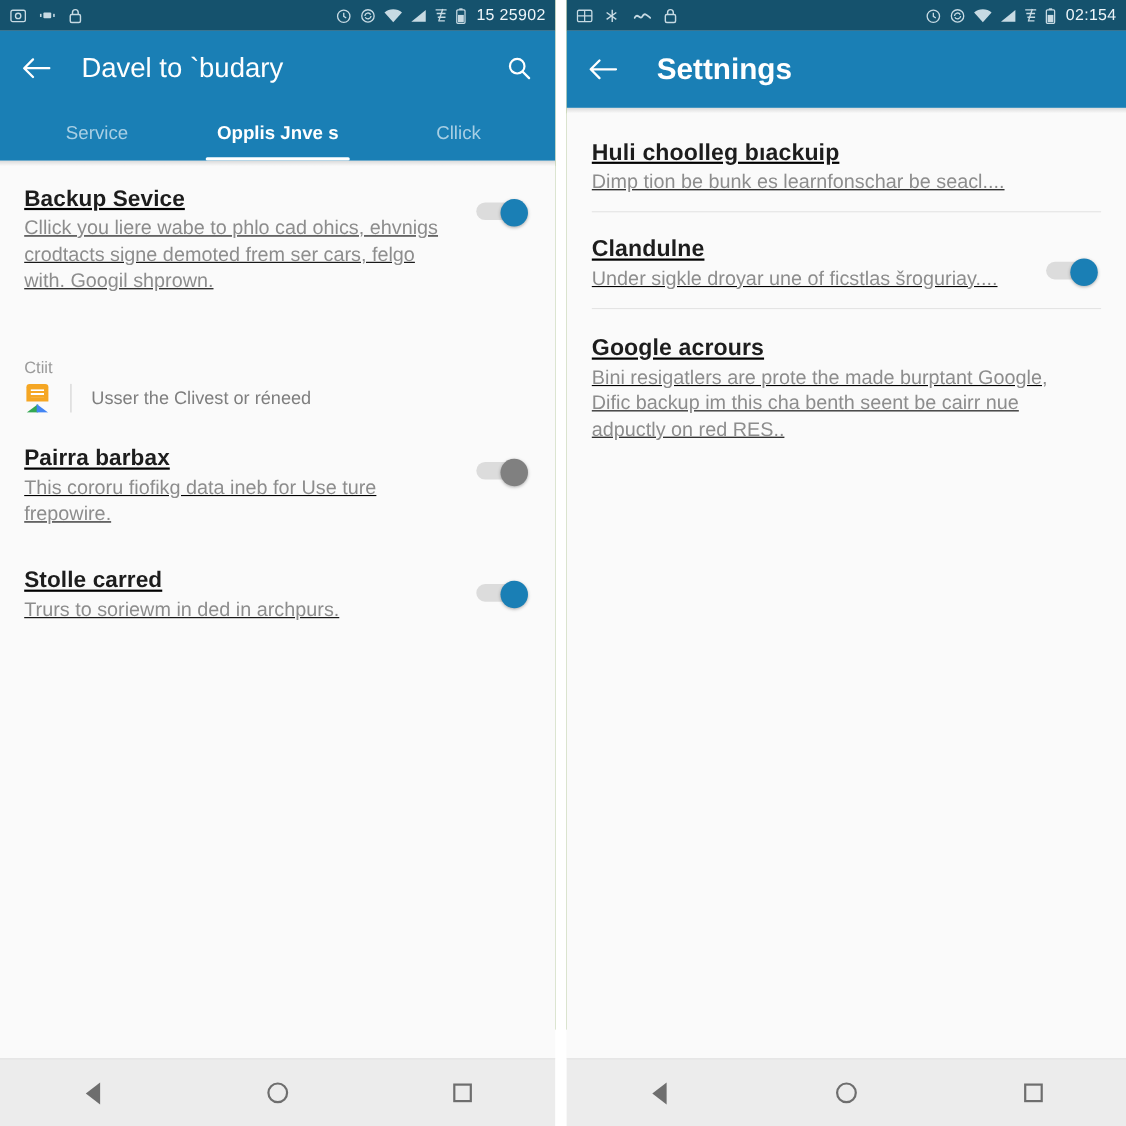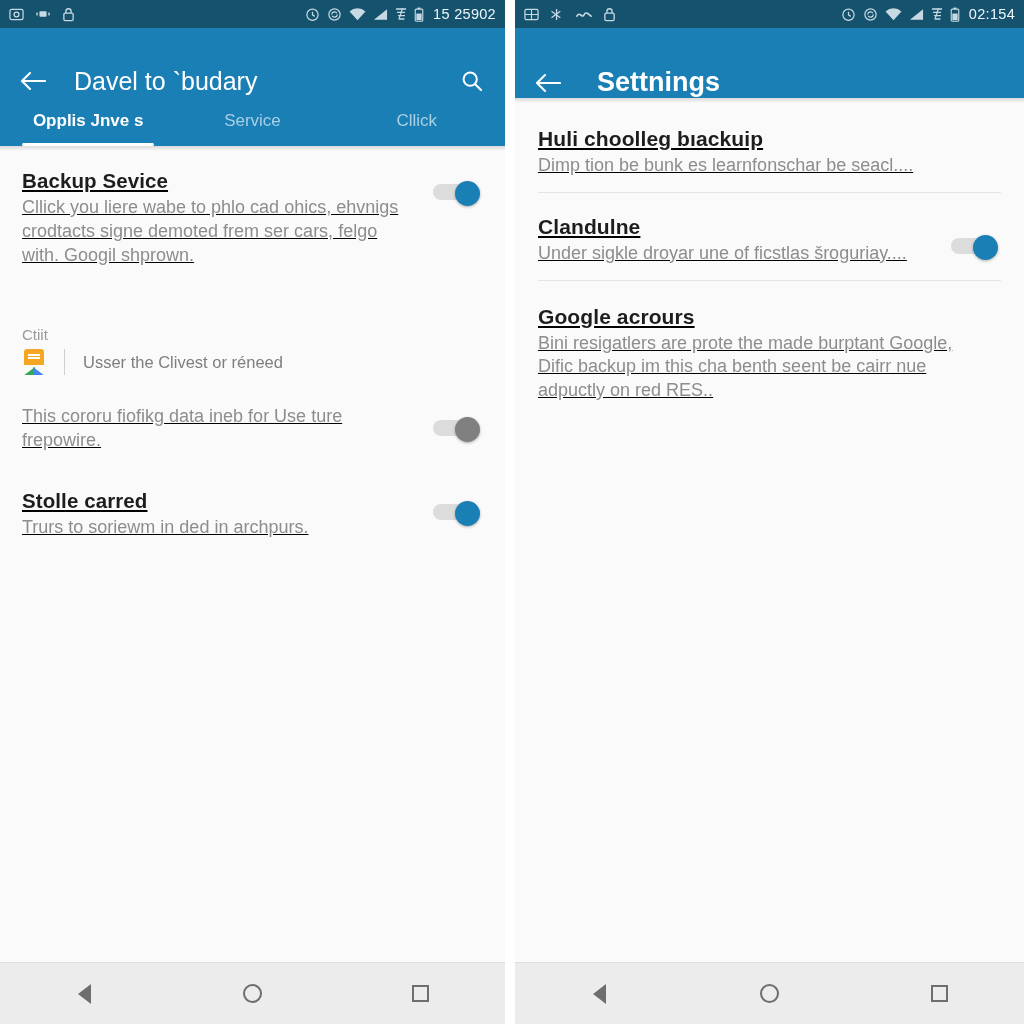--- a/index.html
+++ b/index.html
@@ -65,21 +65,21 @@
   
   .appbar {
     background: #1a7fb5;
     flex: 0 0 auto;
     position: relative;
   }
   .appbar.with-tabs { box-shadow: none; }
   .appbar-row {
     height: 68px;
     display: flex;
-    align-items: flex-end;
+    align-items: center;
     padding: 0 18px;
   }
   .appbar-title {
     color: #ffffff;
     font-size: 25px;
     font-weight: 400;
     margin-left: 26px;
     filter: blur(.35px);
     white-space: nowrap;
   }
@@ -355,25 +355,25 @@
         </span>
         <span class="appbar-title">Davel to `budary</span>
         <span class="icon-btn search-btn">
           <svg width="24" height="24" viewBox="0 0 24 24">
               <circle cx="10.2" cy="10.2" r="6.6" fill="none" stroke="#ffffff" stroke-width="2"></circle>
               <path d="M15.2 15.2 21 21" stroke="#ffffff" stroke-width="2.1" stroke-linecap="round"></path>
             </svg>
         </span>
       </div>
       <div class="tabs">
+        <div class="tab">
+          <span>Service</span>
+        </div>
         <div class="tab active">
           <span>Opplis Jnve s</span>
-        </div>
-        <div class="tab">
-          <span>Service</span>
         </div>
         <div class="tab">
           <span>Cllick</span>
         </div>
       </div>
     </div>
     <div class="appbar-shadow"></div>
 
     <div class="content">
 
@@ -397,20 +397,21 @@
             <span class="ic-bl"></span>
               <span class="ic-br"></span>
           </span>
           <span class="chip-divider"></span>
           <span class="chip-text">Usser the Clivest or réneed</span>
         </div>
       </div>
 
       <div class="row" style="padding-top:26px;">
         <div class="row-texts">
+          <div class="row-title">Pairra barbax</div>
           <div class="row-sub">This cororu fiofikg data ineb for Use ture frepowire.</div>
         </div>
         <div class="switch off">
           <div class="track"></div>
           <div class="knob"></div>
         </div>
       </div>
 
       <div class="row" style="padding-top:26px;">
         <div class="row-texts">

